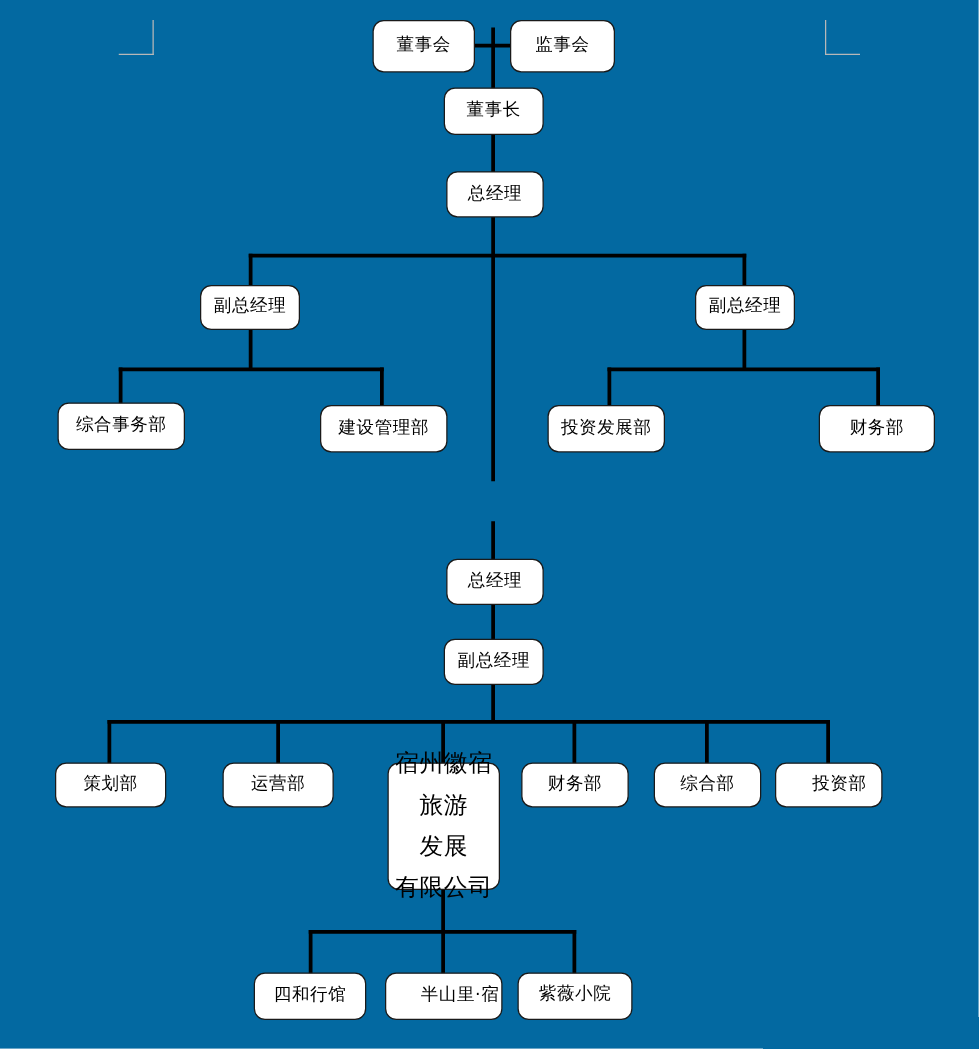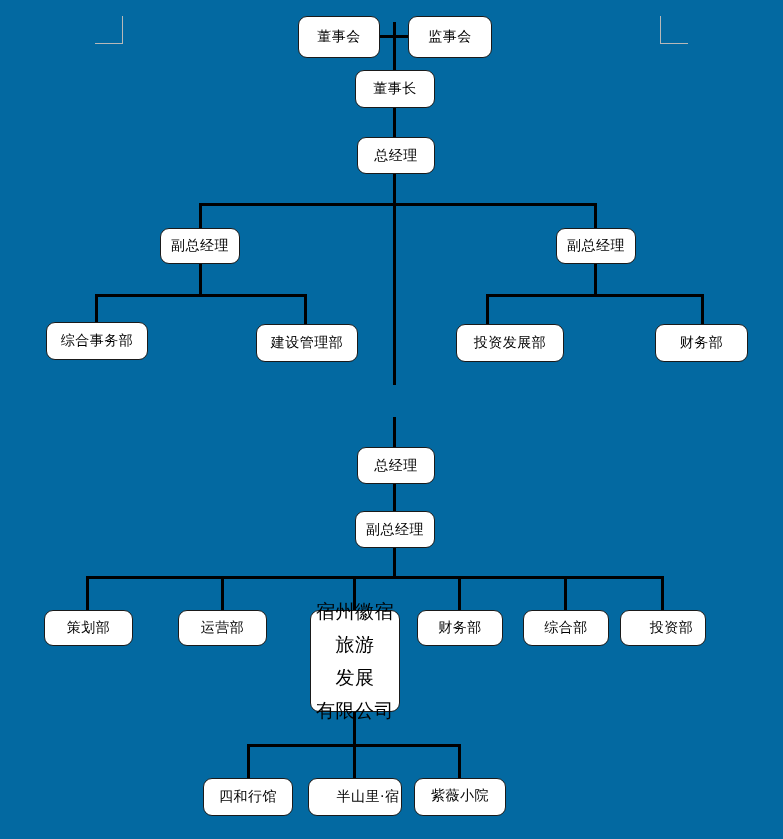--- a/index.html
+++ b/index.html
@@ -127,21 +127,21 @@
   <div class="node" style="left:357px; top:137px; width:78px; height:37px;">总经理</div>
 
   <div class="node" style="left:160px; top:228px; width:80px; height:36px;">副总经理</div>
 
   <div class="node" style="left:556px; top:228px; width:80px; height:36px;">副总经理</div>
 
   <div class="node" style="left:46px; top:322px; width:102px; height:38px;">综合事务部</div>
 
   <div class="node" style="left:256px; top:324px; width:102px; height:38px;">建设管理部</div>
 
-  <div class="node" style="left:456px; top:324px; width:108px; height:38px;">投资发展部</div>
+  <div class="node" style="left:438px; top:324px; width:94px; height:38px;">投资发展部</div>
 
   <div class="node" style="left:655px; top:324px; width:93px; height:38px;">财务部</div>
 
 
   <div class="node" style="left:357px; top:447px; width:78px; height:37px;">总经理</div>
 
   <div class="node" style="left:355px; top:511px; width:80px; height:37px;">副总经理</div>
 
   <div class="node" style="left:44px; top:610px; width:89px; height:36px;">策划部</div>
 

